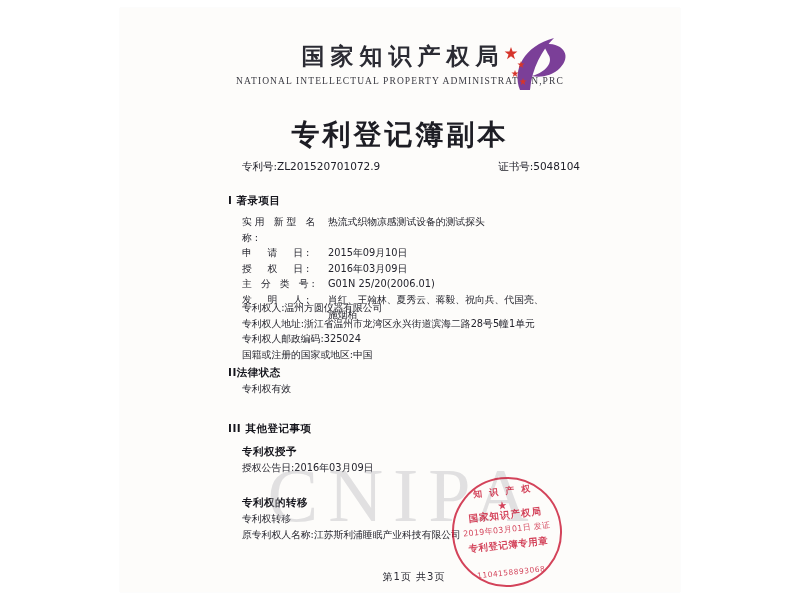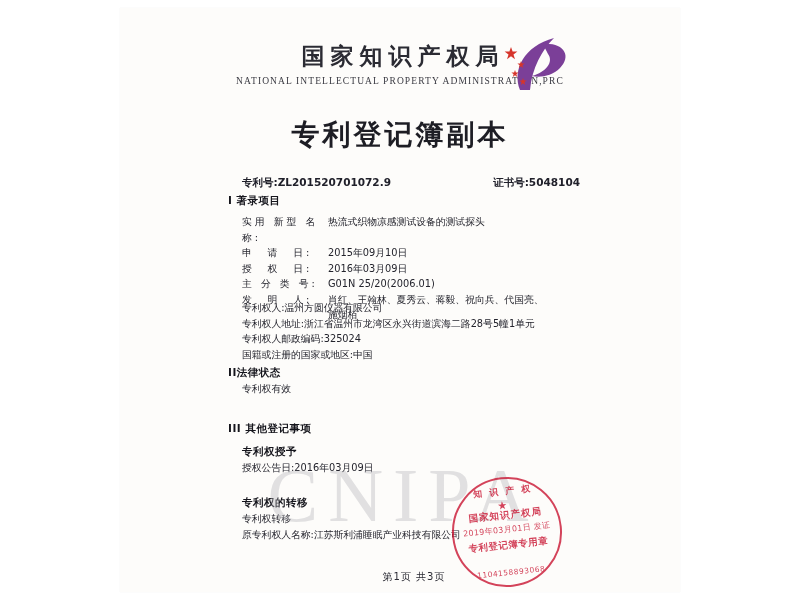--- a/index.html
+++ b/index.html
@@ -68,27 +68,26 @@
     text-align: center;
     font-size: 28px;
     font-weight: 700;
     letter-spacing: 3px;
     color: #1d1d24;
   }
   
   .numrow {
     position: absolute;
     left: 122px;
-    top: 168px;
+    top: 152px;
     width: 340px;
     font-size: 10.5px;
     color: #20202a;
     display: flex;
     justify-content: space-between;
-    font-weight: bold;
   }
   .numrow .cert {
     padding-right: 2px;
   }
   
   .sec-head {
     position: absolute;
     font-size: 10.5px;
     font-weight: 700;
     color: #15151c;

